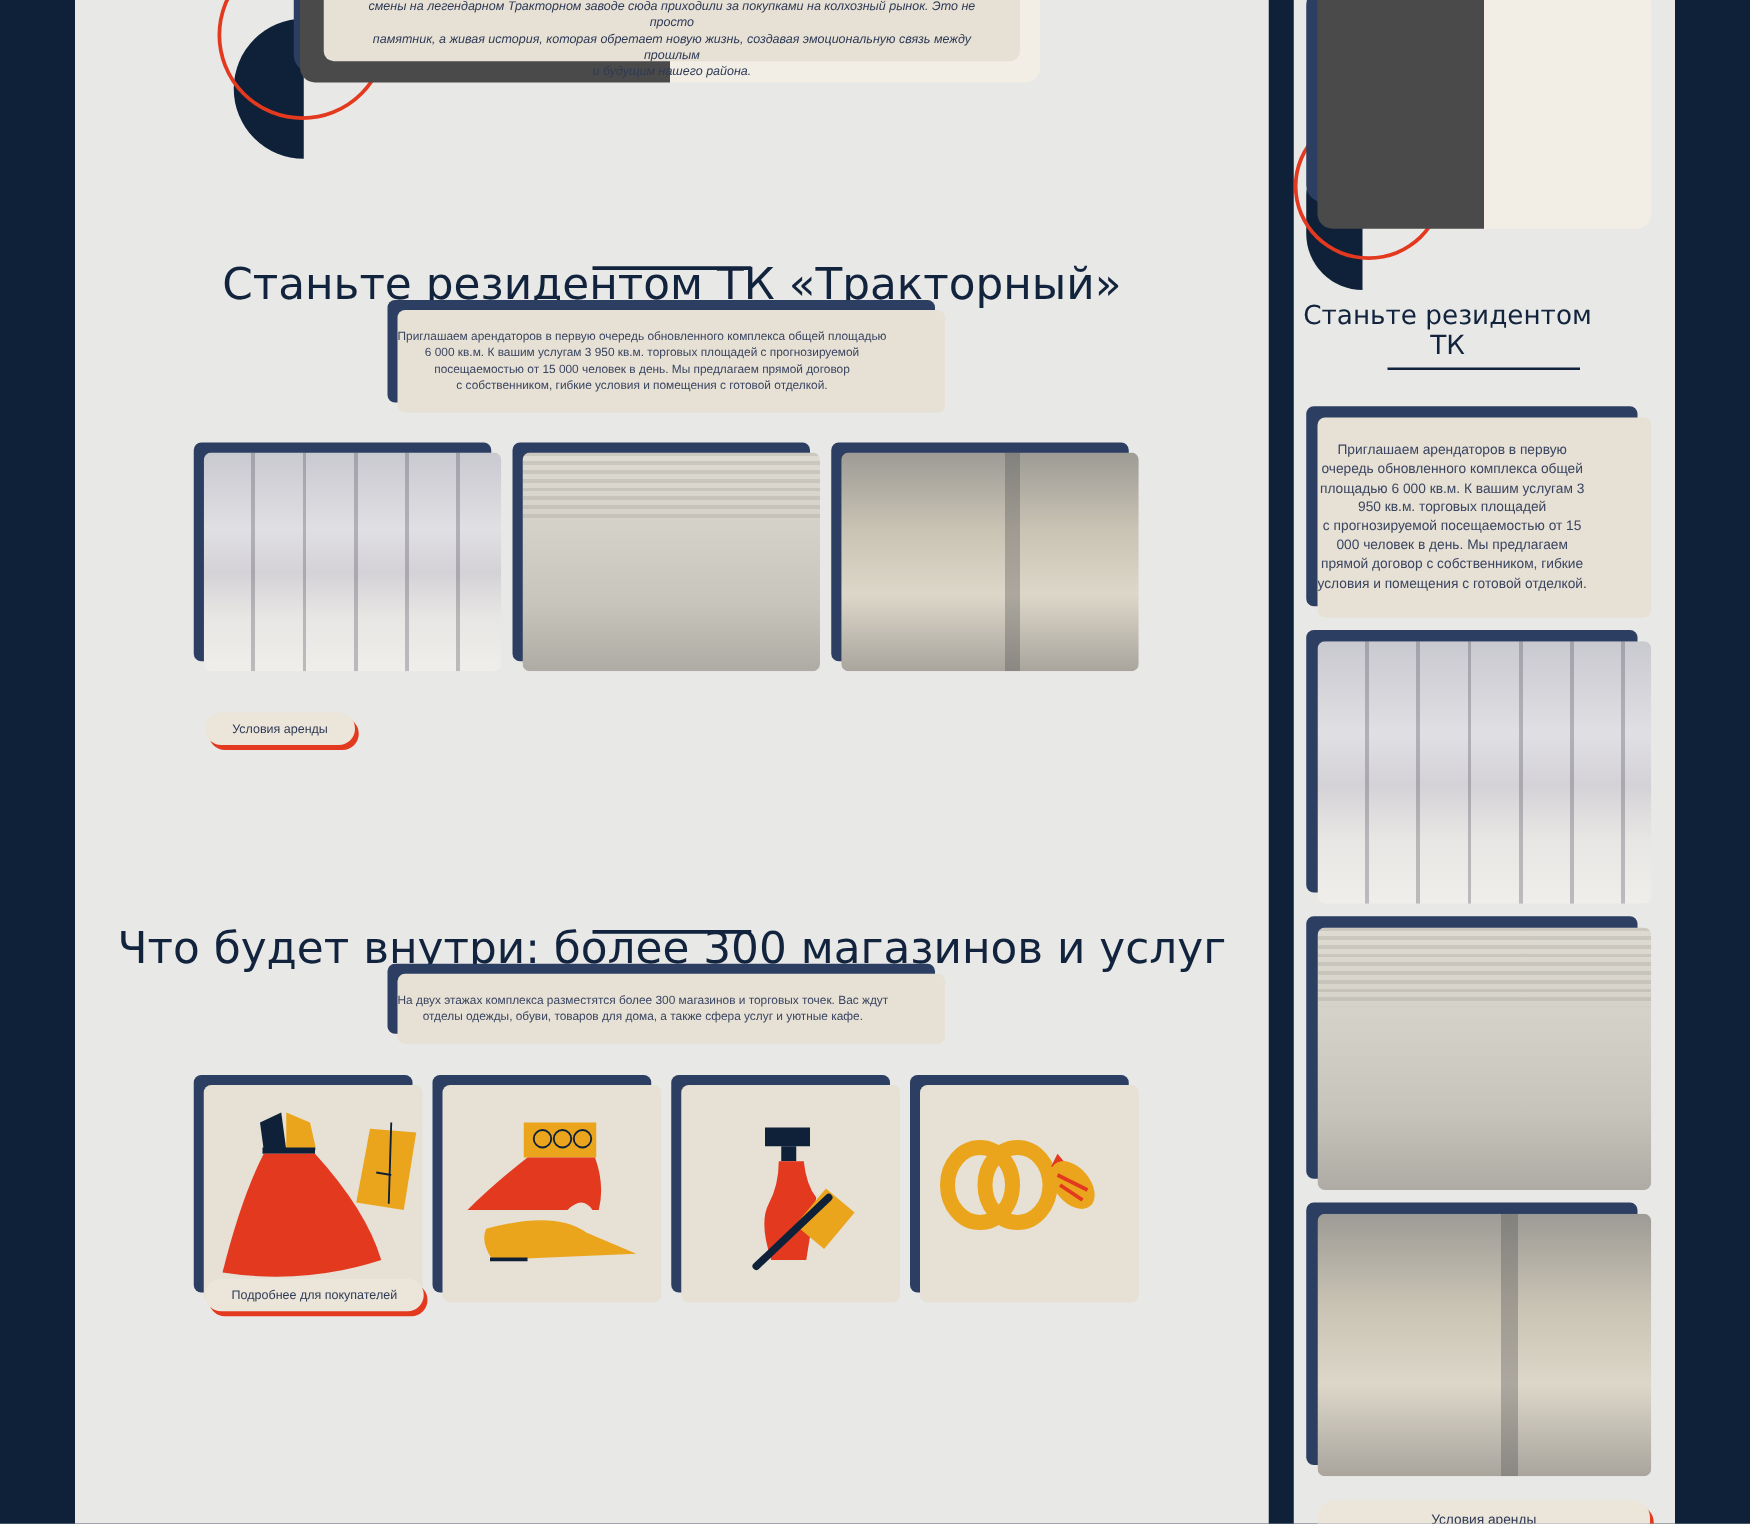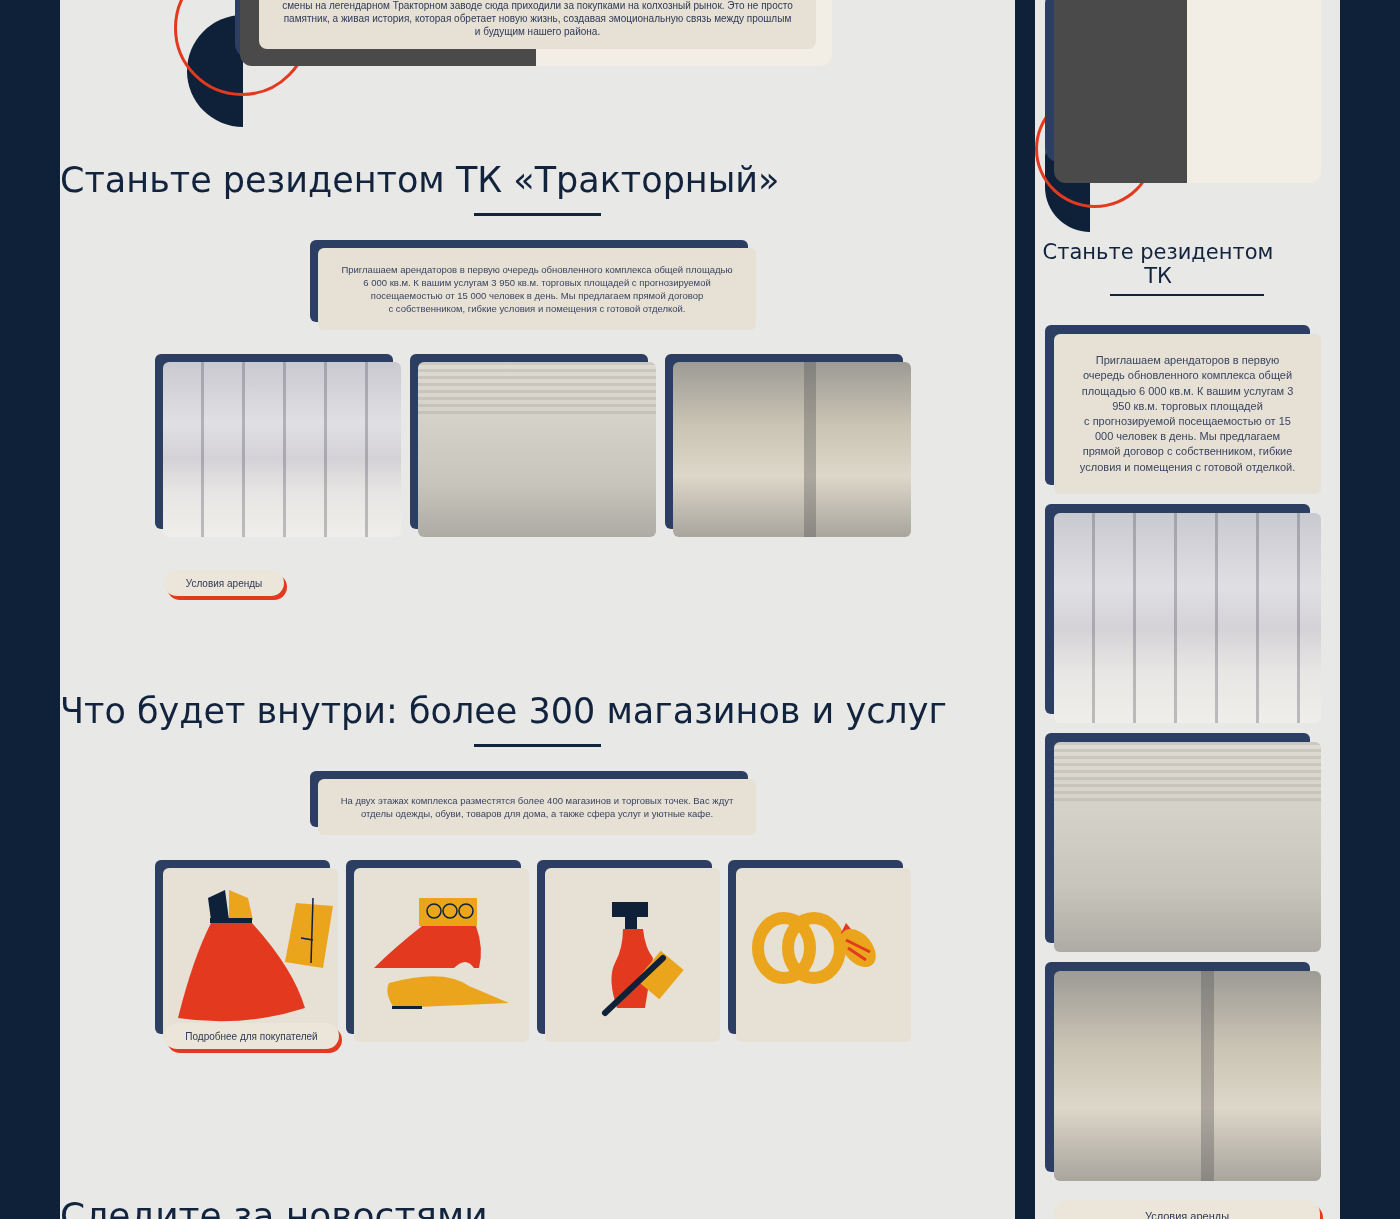--- a/index.html
+++ b/index.html
@@ -7,31 +7,31 @@
   body { background: #0f2139; font-family: "Liberation Sans", sans-serif; color: #12233d; position: relative; }
 
   .desktop { position: absolute; left: 60px; top: 0; width: 955px; height: 1219px; background: #e8e8e6; overflow: hidden; }
   .mobile { position: absolute; left: 1035px; top: 0; width: 305px; height: 1219px; background: #e8e8e6; overflow: hidden; }
 
   
   .deco-half { position: absolute; background: #0f2139; border-radius: 60px 0 0 60px; }
   .deco-ring { position: absolute; border: 3px solid #e3391f; border-radius: 50%; }
 
   
-  .hero { position: absolute; }
+  .hero { position: absolute; font-style: italic; }
   .hero .back { position: absolute; background: #2d3e63; border-radius: 14px; }
   .hero .photo { position: absolute; border-radius: 12px; overflow: hidden; }
   .hero .caption { position: absolute; background: #e6e0d5; border-radius: 8px; font-size: 10px; line-height: 13px; color: #2e3a55; text-align: center; padding: 0 20px; }
 
-  h2.sec-title { position: absolute; left: 0; width: 100%; text-align: left; font-family: "DejaVu Sans", sans-serif; font-weight: 400; color: #12233d; }
+  h2.sec-title { position: absolute; left: 0; width: 100%; text-align: center; font-family: "DejaVu Sans", sans-serif; font-weight: 400; color: #12233d; margin-top: 48px; }
   .underline { position: absolute; height: 3px; background: #12233d; }
 
   .textcard { position: absolute; }
   .textcard .back { position: absolute; left: 0; top: 0; background: #2d3e63; border-radius: 6px; }
-  .textcard .front { position: absolute; background: #e6e0d5; border-radius: 6px; color: #3a4560; text-align: center; display: flex; align-items: center; justify-content: center; }
+  .textcard .front { position: absolute; background: #e6e0d5; border-radius: 6px; color: #3a4560; text-align: center; display: flex; align-items: center; }
 
   .photocard { position: absolute; }
   .photocard .back { position: absolute; left: 0; top: 0; background: #2d3e63; border-radius: 6px; }
   .photocard .front { position: absolute; border-radius: 6px; overflow: hidden; }
   .ph1 { background:
       repeating-linear-gradient(90deg, transparent 0 38px, rgba(90,90,100,.35) 38px 41px),
       linear-gradient(180deg,#c9c9d0 0%,#e0dfe3 35%,#d4d2d6 55%,#e8e6e4 75%,#f0eeeb 100%); }
   .ph2 { background:
       repeating-linear-gradient(180deg, rgba(150,145,135,.25) 0 3px, transparent 3px 7px) top/100% 30% no-repeat,
       linear-gradient(180deg,#dedbd2 0%,#d2cfc6 40%,#c7c4bb 70%,#aeaba4 100%); }
@@ -95,21 +95,21 @@
 
   <div class="btn" style="left:104px;top:570px;width:120px;height:26px;">Условия аренды</div>
 
   <h2 class="sec-title" style="top:691px;font-size:35px;">Что будет внутри: более 300 магазинов и услуг</h2>
   <div class="underline" style="left:414px;top:744px;width:127px;"></div>
 
   <div class="textcard" style="left:250px;top:771px;">
     <div class="back" style="width:438px;height:56px;"></div>
     <div class="front" style="left:8px;top:8px;width:438px;height:56px;font-size:9.5px;line-height:13px;">
       <div>
-        <div>На двух этажах комплекса разместятся более 400 магазинов и торговых точек. Вас ждут</div>
+        <div>На двух этажах комплекса разместятся более 300 магазинов и торговых точек. Вас ждут</div>
         <div>отделы одежды, обуви, товаров для дома, а также сфера услуг и уютные кафе.</div>
       </div>
     </div>
   </div>
 
   <div class="iconcard" style="left:95px;top:860px;">
     <div class="back"></div>
     <div class="front">
       <svg width="175" height="174" viewBox="0 0 175 174">
         <polygon points="45,30 62,22 66,52 48,52" fill="#0f2139"></polygon>

